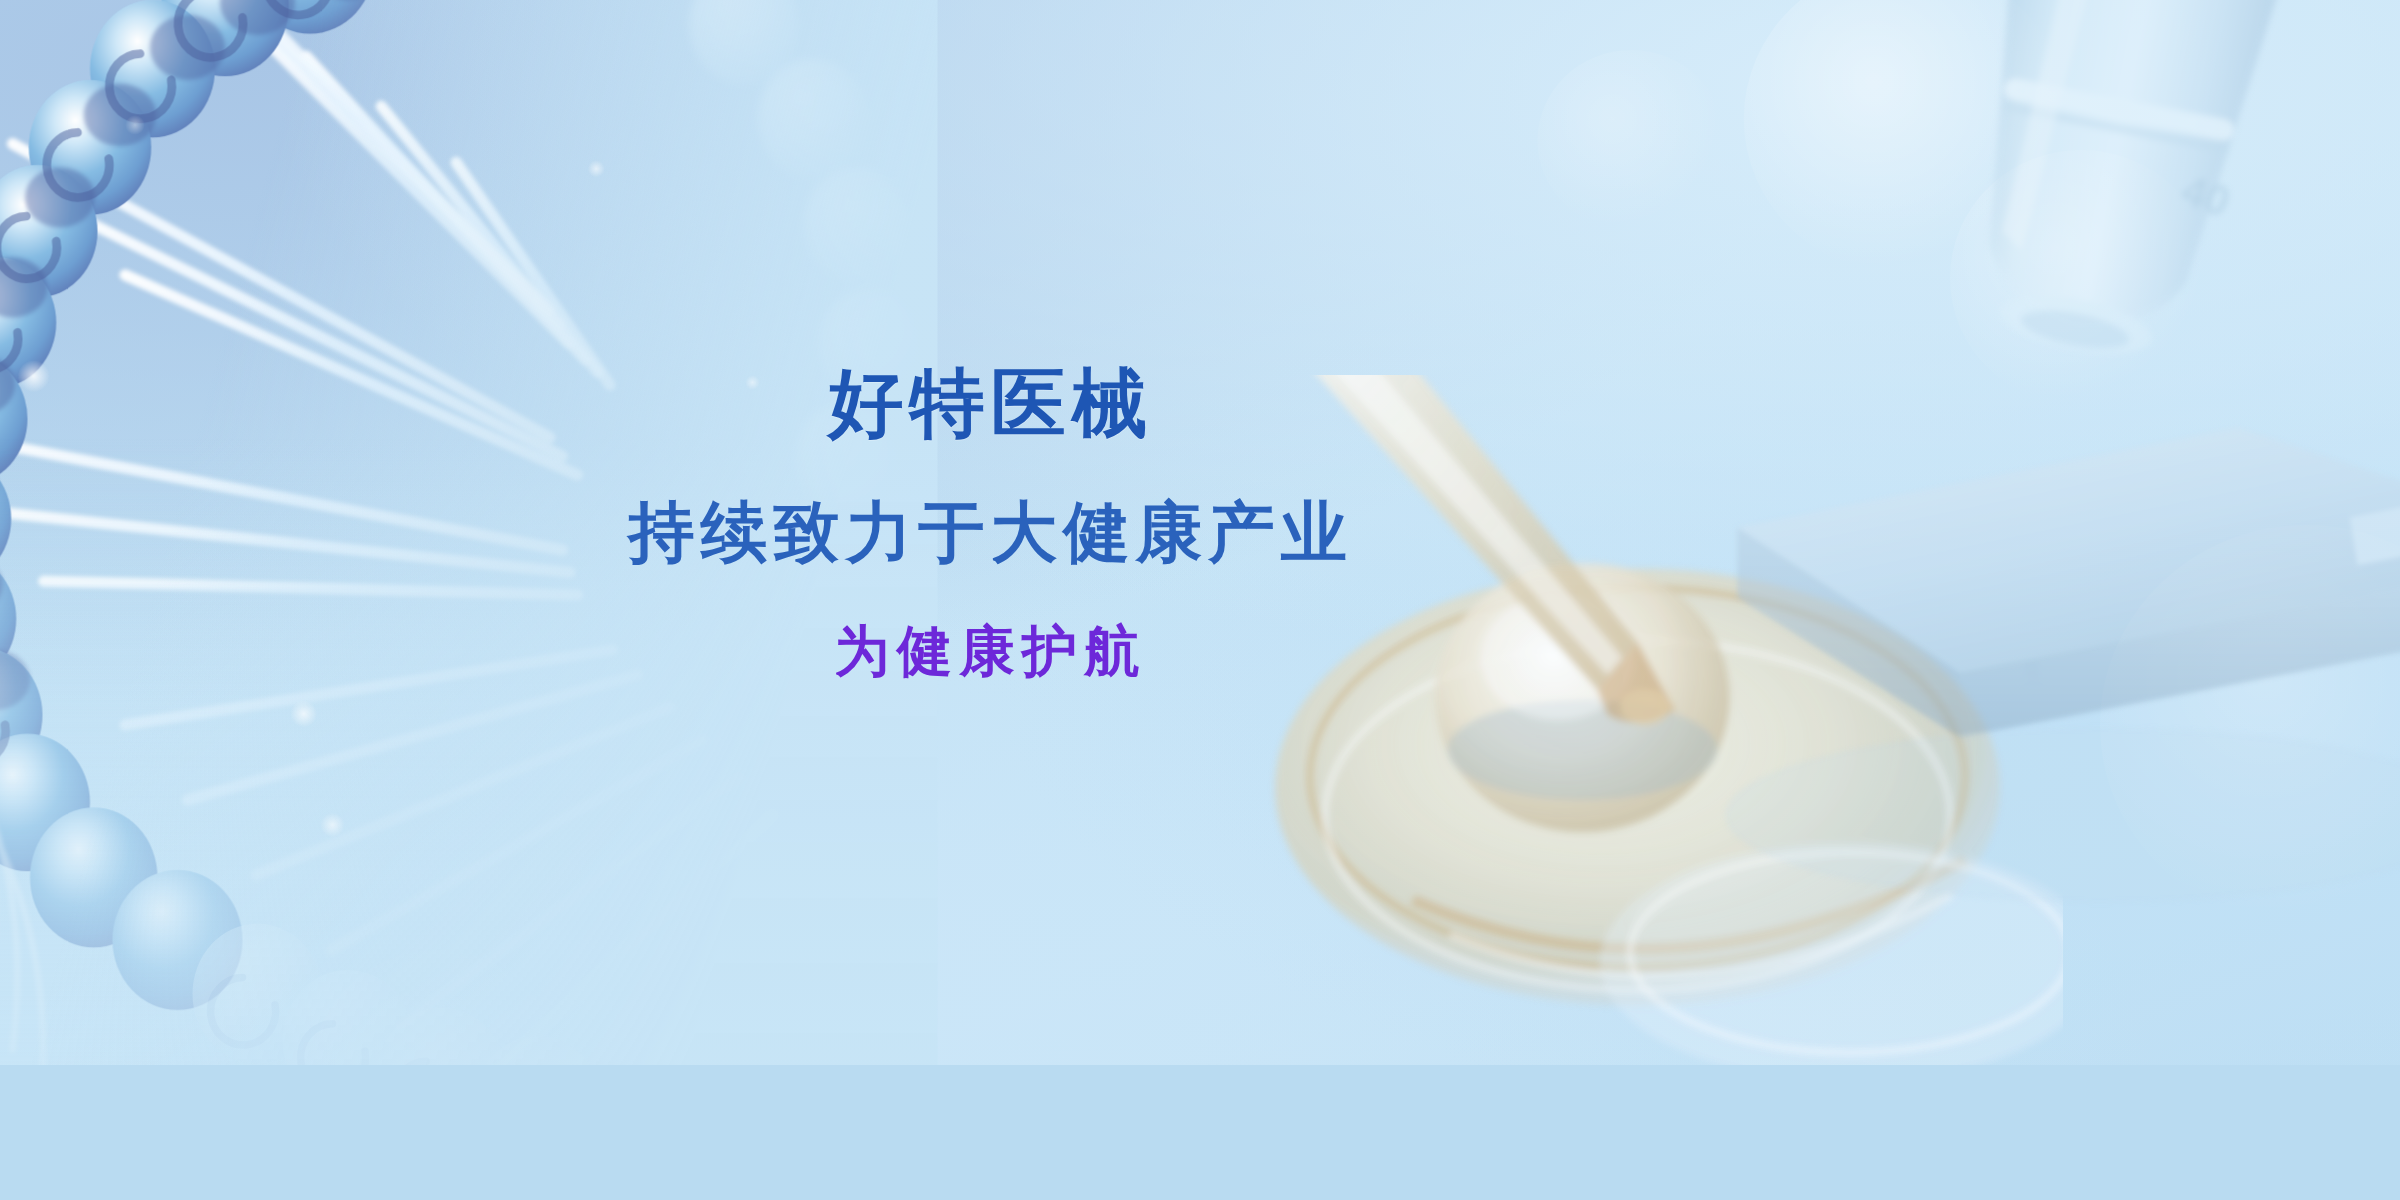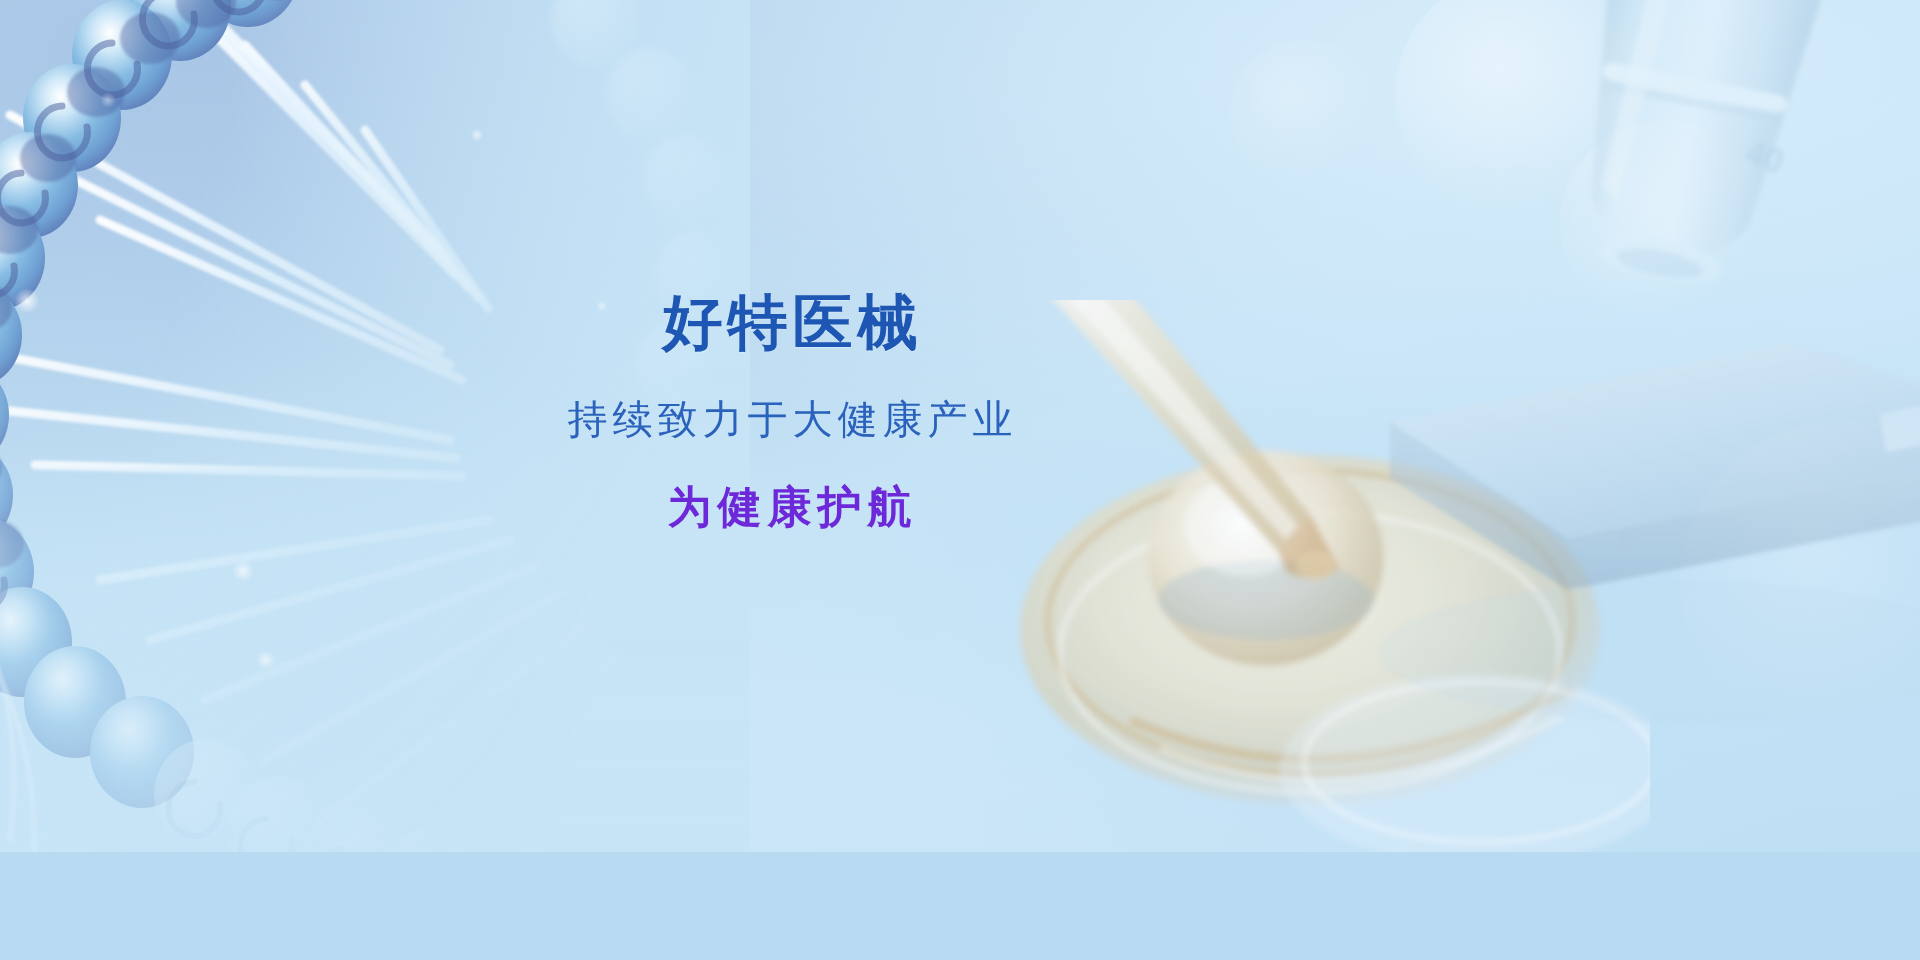--- a/index.html
+++ b/index.html
@@ -89,22 +89,22 @@
   #headline {
     font-size: 60px;
     font-weight: 700;
     color: #1e56b4;
     letter-spacing: 5px;
     line-height: 1.18;
     margin: 0;
     text-shadow: 0 1px 0 rgba(255,255,255,.25);
   }
   #subtitle {
-    font-size: 40px;
-    font-weight: 400;
+    font-size: 53px;
+    font-weight: 700;
     color: #2a62bc;
     letter-spacing: 5px;
     line-height: 1.2;
     margin: 36px 0 0 0;
   }
   #tagline {
     font-size: 44px;
     font-weight: 700;
     color: #6d28d9;
     letter-spacing: 6px;

